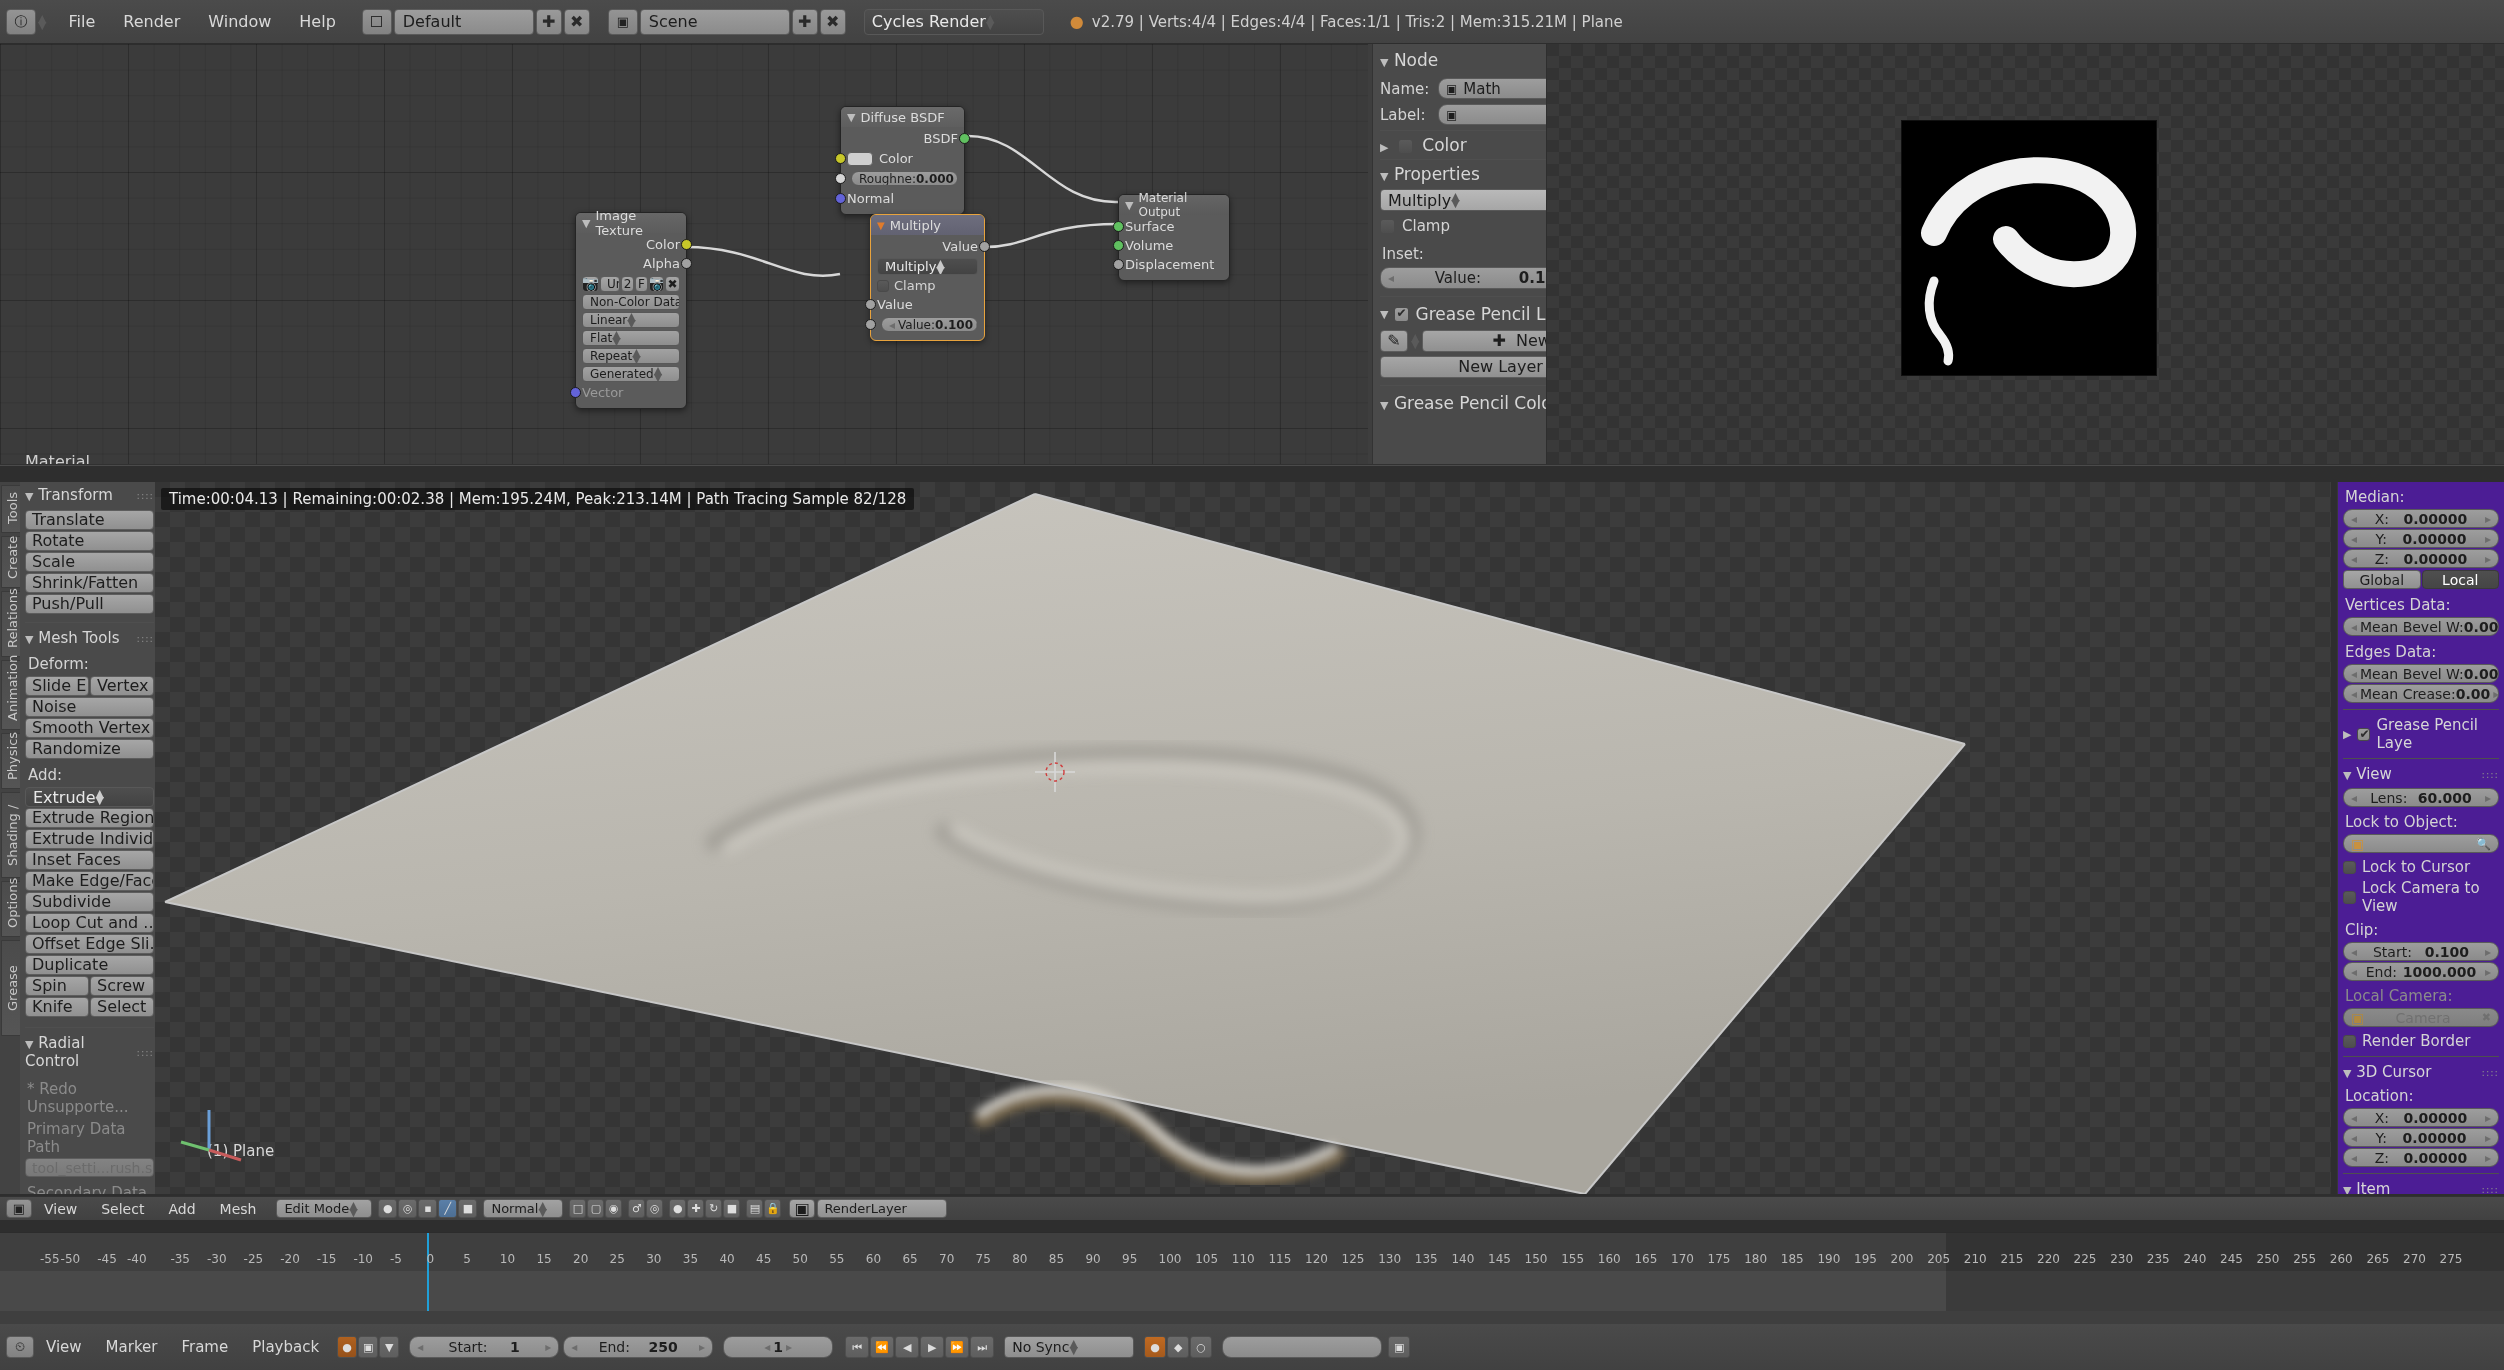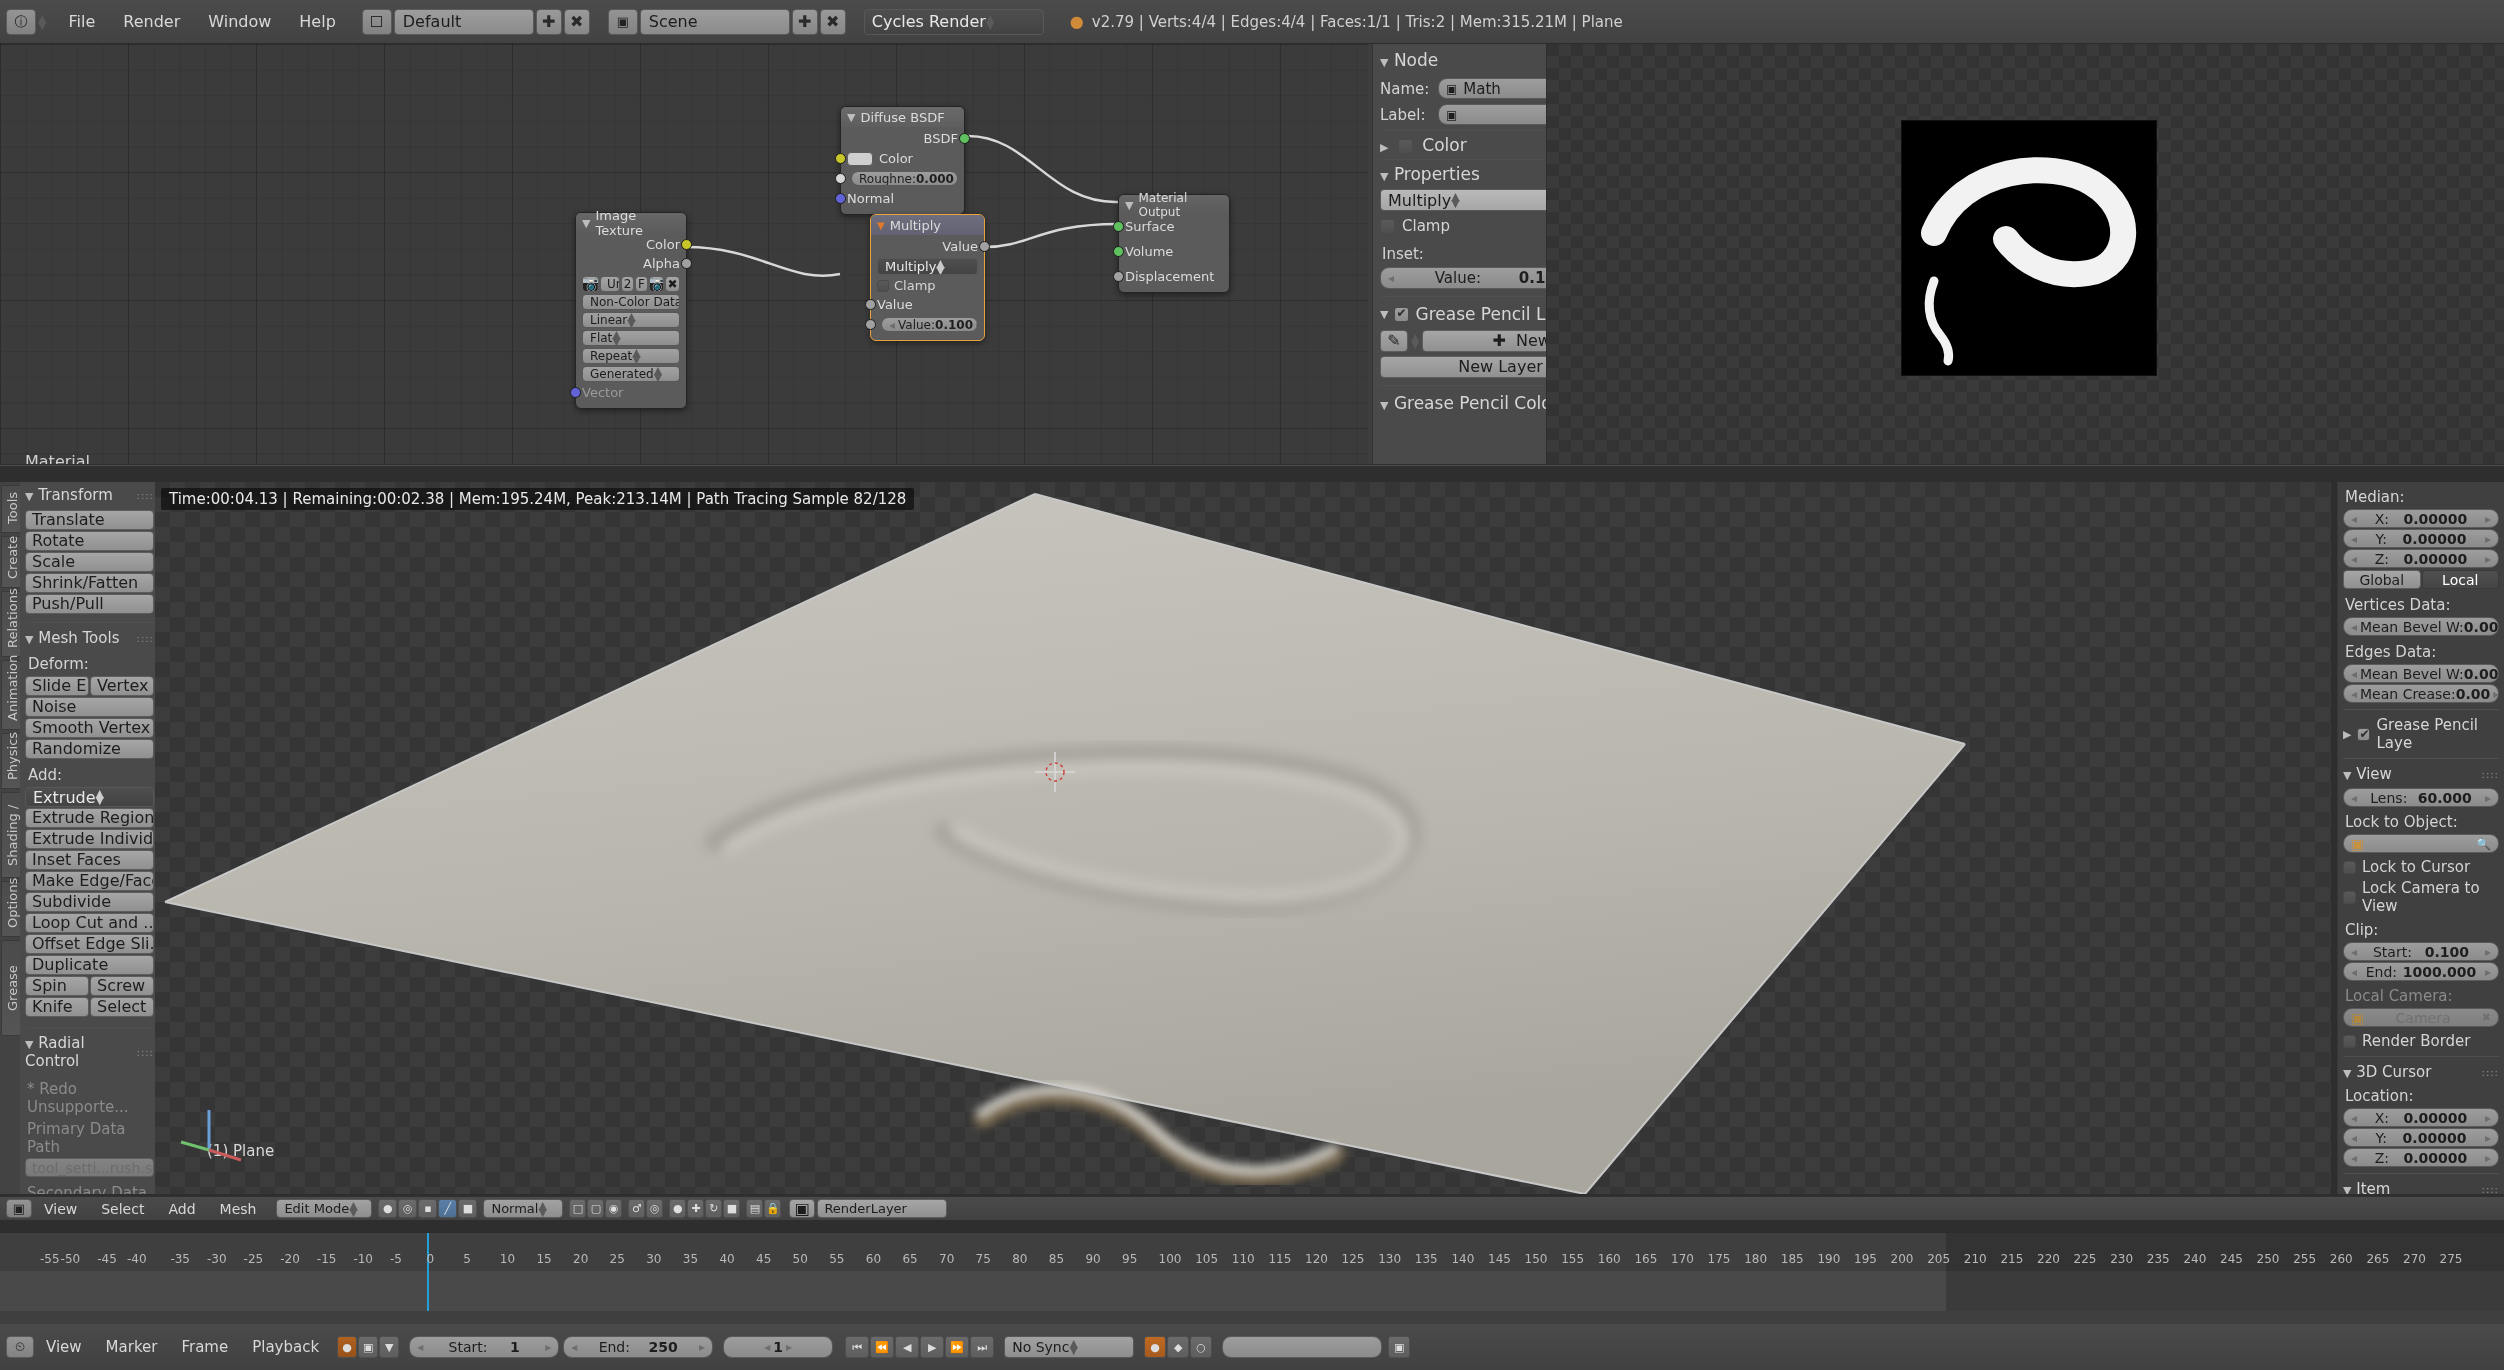--- a/index.html
+++ b/index.html
@@ -132,21 +132,21 @@
   
   #viewport{ left:0; top:466px; width:2504px; height:766px; background:#2e2e2e; }
   #vpcanvas{ position:absolute; left:155px; top:16px; width:2176px; height:712px;
      background-image:
       linear-gradient(45deg,#3c3c3c 25%,transparent 25%,transparent 75%,#3c3c3c 75%),
       linear-gradient(45deg,#3c3c3c 25%,transparent 25%,transparent 75%,#3c3c3c 75%);
      background-size:30px 30px; background-position:0 0,15px 15px; background-color:#353535;
      overflow:hidden;}
   #toolshelf{ position:absolute;left:20px;top:16px;width:140px;height:712px;background:#4a4a4a;
      border-right:1px solid #373737; padding:4px 5px; overflow:hidden;}
-  #npanel{ position:absolute;right:0px;top:16px;width:167px;height:712px;background:#404040;
+  #npanel{ position:absolute;right:0px;top:16px;width:167px;height:712px;background:#4c1d95;
      border-left:1px solid #373737; padding:4px 5px; overflow:hidden;}
   .tbtn{ height:20px; margin-bottom:1px; }
   .tabstrip{ position:absolute; left:0; top:16px; width:21px; height:712px; background:#434343;}
   .vtab{ writing-mode:vertical-rl; transform:rotate(180deg); font-size:13px; color:#c8c8c8;
      background:linear-gradient(#555,#4b4b4b); border:1px solid #3a3a3a; border-radius:3px 0 0 3px;
      padding:8px 3px; margin:3px 1px; text-align:center;}
 
   
   #timeline{ left:0; top:1232px; width:2504px; height:92px; background:#3f3f3f; border-top:1px solid #2c2c2c;}
   #tlruler{ position:absolute;left:0;top:38px;width:2504px;height:40px;background:#494949;}
@@ -311,21 +311,21 @@
           </span>
         </div>
       </div>
     </div>
 
     <div class="node" style="left:1118px;top:150px;width:112px">
       <div class="nhead" style="background:linear-gradient(#656565,#5a5a5a)">
         <span class="tri">▼</span>
         <span style="font-size:12px">Material Output</span>
       </div>
-      <div class="nbody" style="gap:8px">
+      <div class="nbody" style="gap:2px">
         <div class="sockrow" style="position:relative;font-size:13px">
           <span class="sock" style="background:#60c060;left:-12px;top:3px"></span>
           <span>Surface</span>
         </div>
         <div class="sockrow" style="position:relative;font-size:13px">
           <span class="sock" style="background:#60c060;left:-12px;top:3px"></span>
           <span>Volume</span>
         </div>
         <div class="sockrow" style="position:relative;font-size:13px">
           <span class="sock" style="background:#a1a1a1;left:-12px;top:3px"></span>

